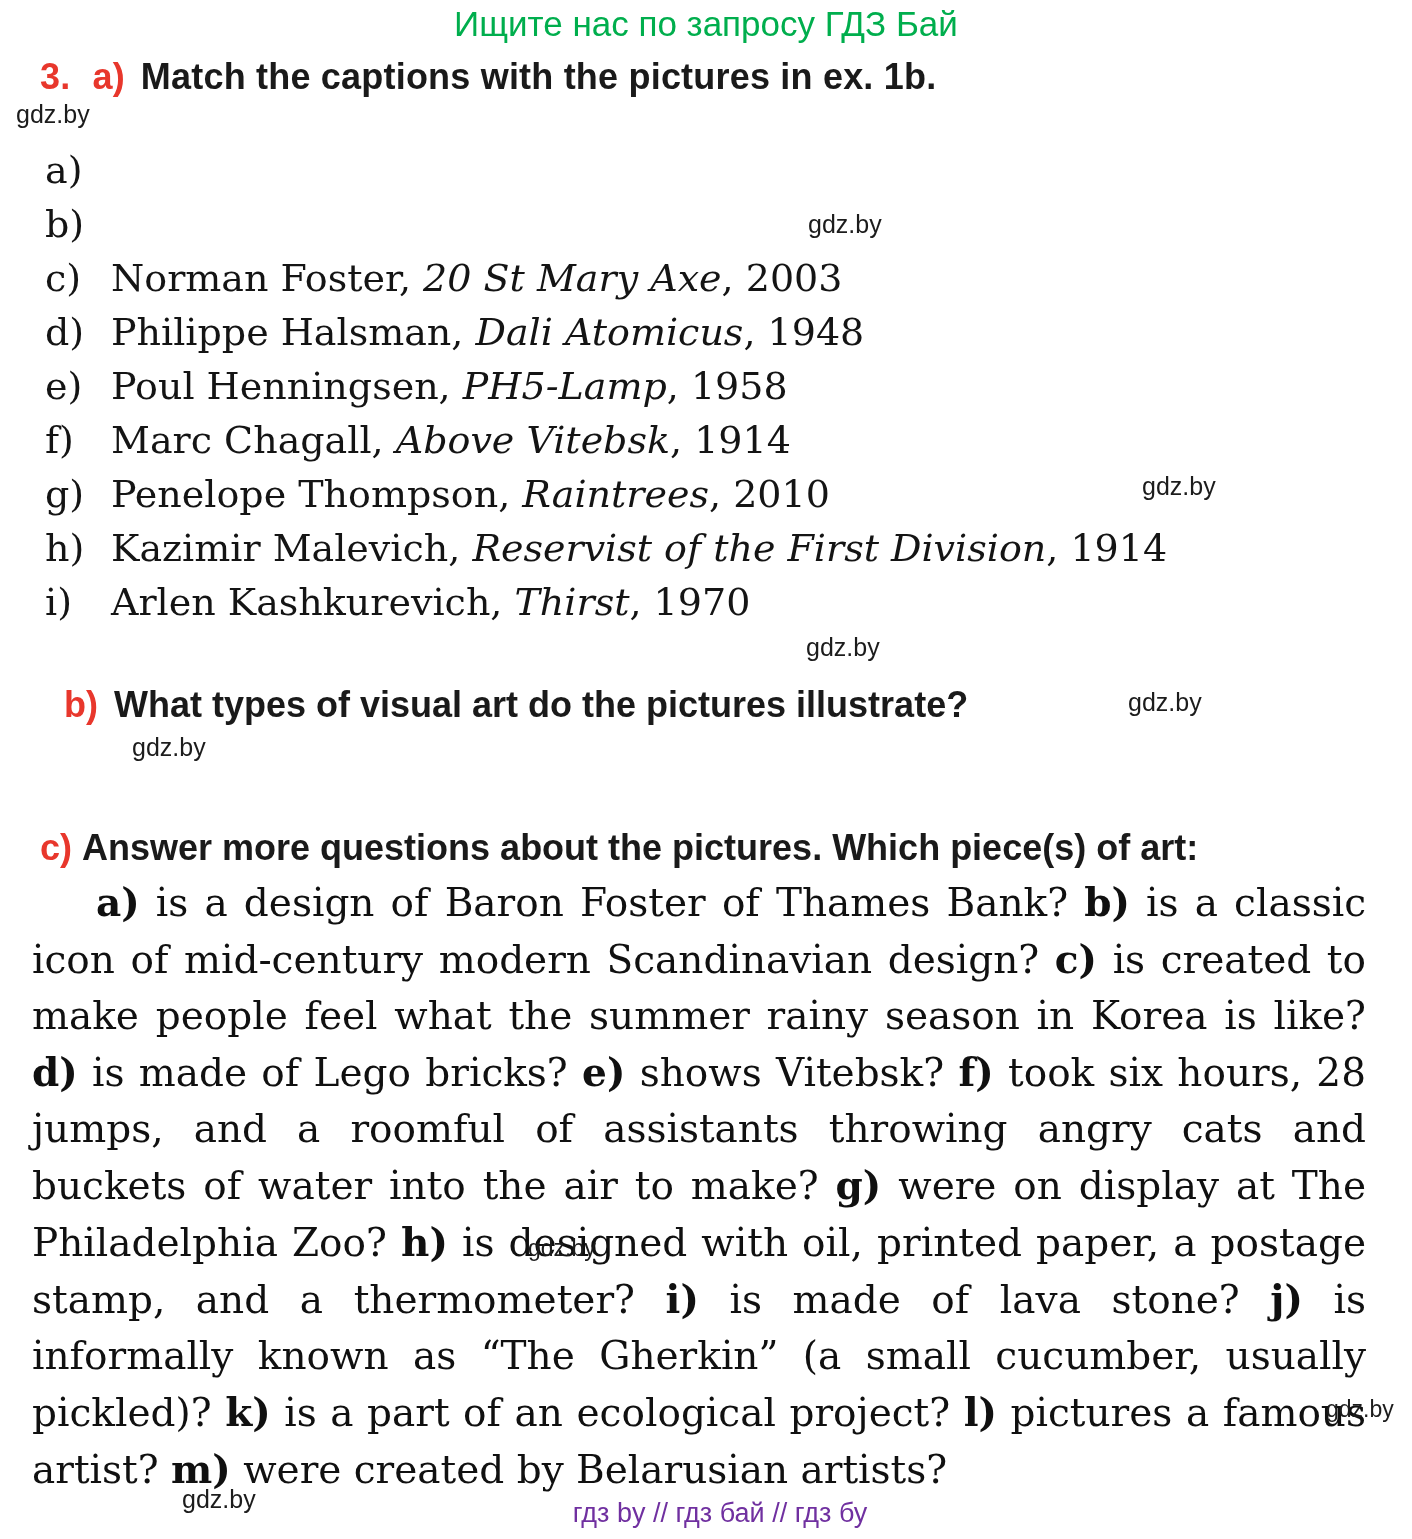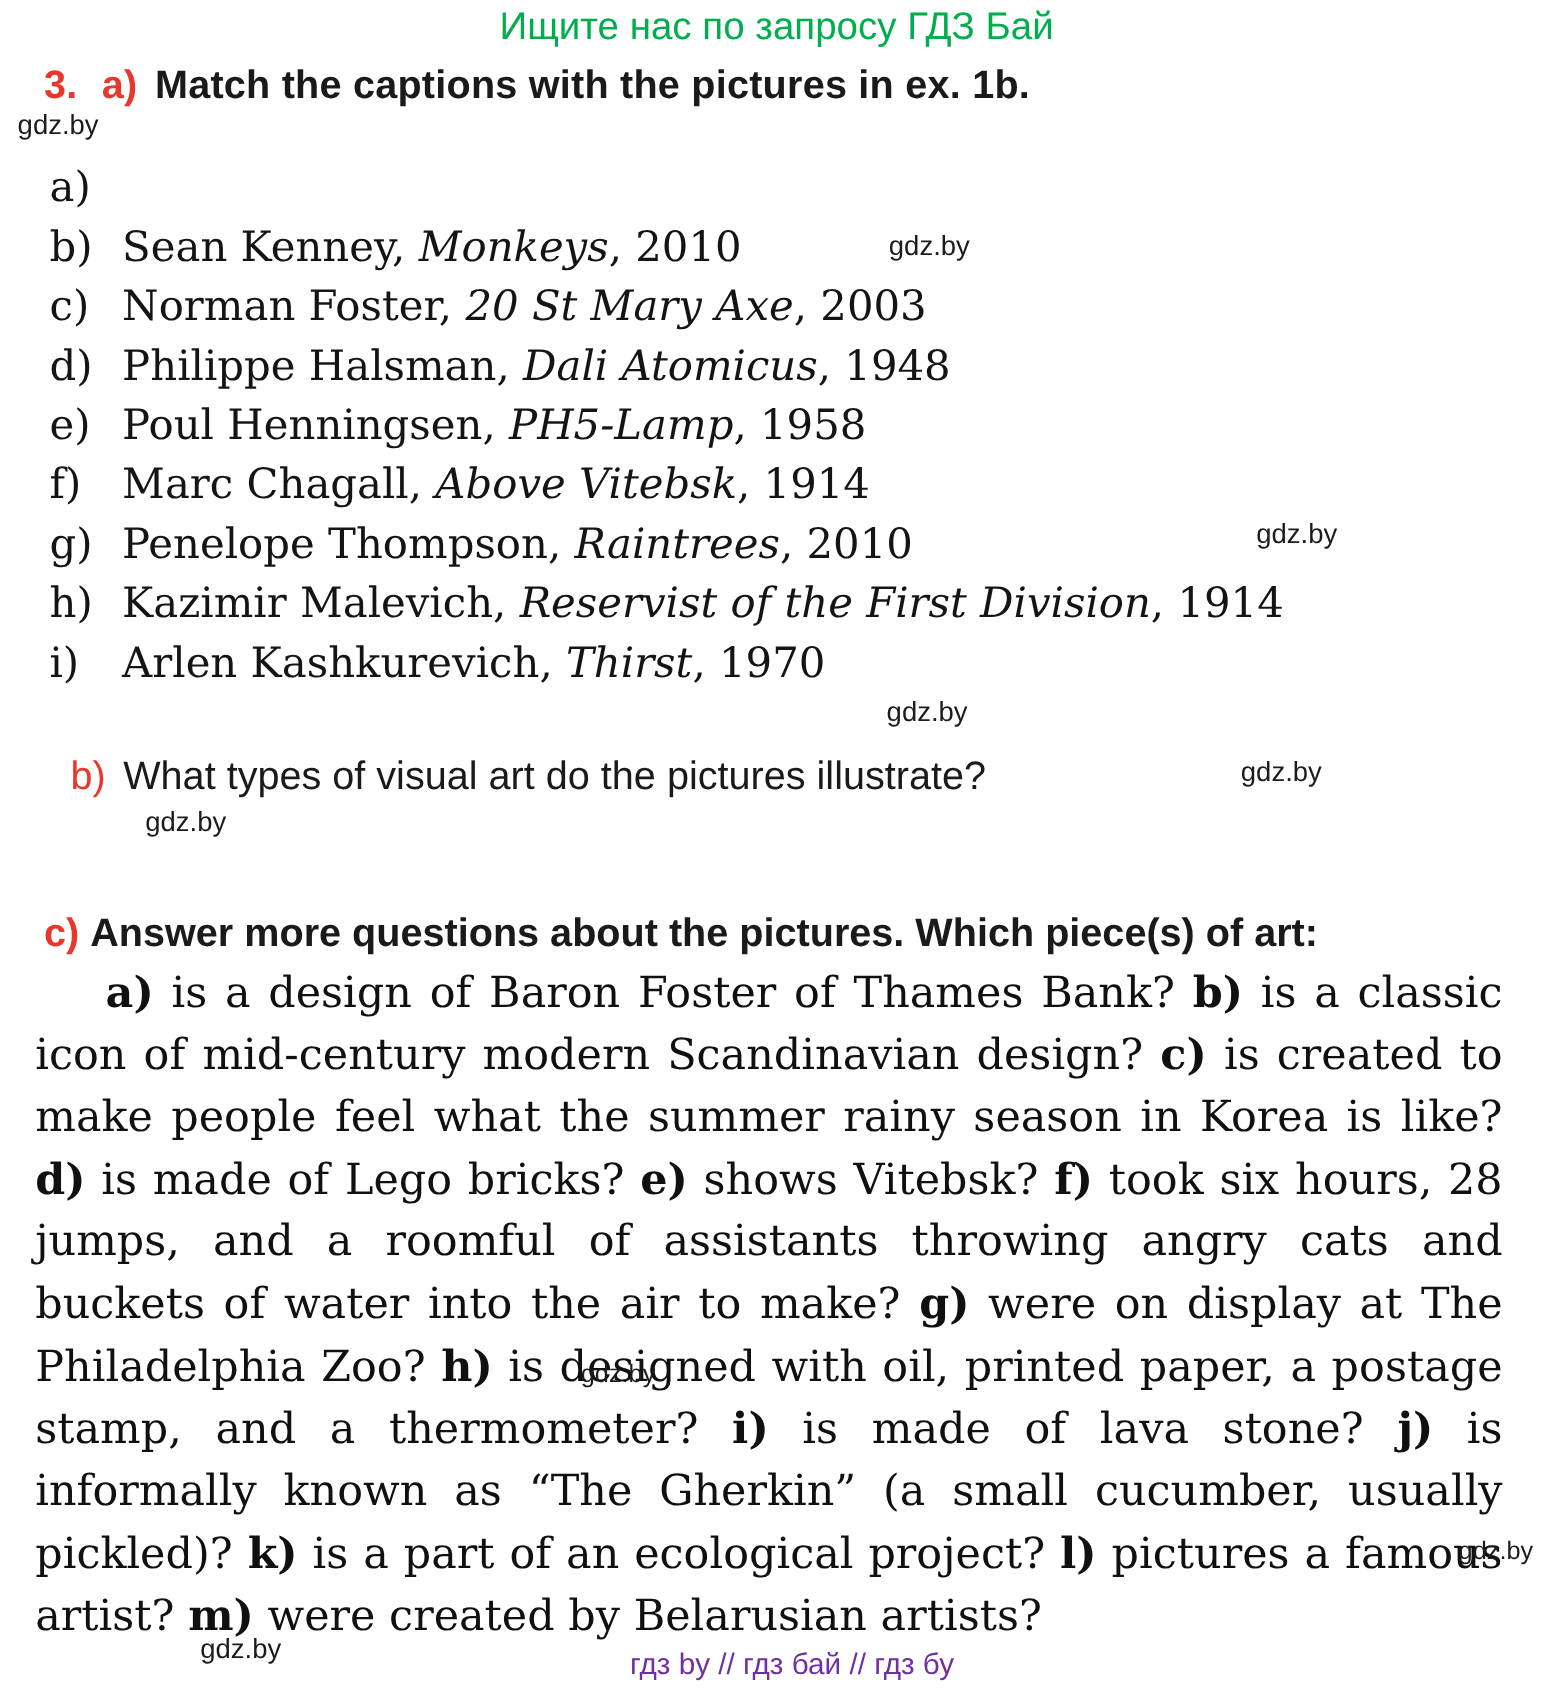--- a/index.html
+++ b/index.html
@@ -46,21 +46,21 @@
     line-height: 54px;
   }
   .caption-item { display: flex; }
   .cap-letter { width: 66px; flex-shrink: 0; }
   .work { font-style: italic; }
   .part-b-head {
     position: absolute;
     left: 64px;
     top: 684px;
     font-family: "Liberation Sans", sans-serif;
-    font-weight: 400;
+    font-weight: 700;
     font-size: 36px;
     color: #1a1a1a;
   }
   .part-c-head {
     position: absolute;
     left: 40px;
     top: 791px;
     width: 1340px;
     font-family: "Liberation Sans", sans-serif;
     font-weight: 700;
@@ -117,21 +117,20 @@
 <div class="heading">
   <span class="red num">3.</span><span class="red plabel">a)</span><span>Match the captions with the pictures in ex. 1b.</span>
 </div>
 
 <ul class="captions">
   <li class="caption-item">
     <span class="cap-letter">a)</span>
   </li>
   <li class="caption-item">
     <span class="cap-letter">b)</span>
-    <span><span>Sean Kenney, </span><span class="work">Monkeys</span><span>, 2010</span></span>
   </li>
   <li class="caption-item">
     <span class="cap-letter">c)</span>
     <span><span>Norman Foster, </span><span class="work">20 St Mary Axe</span><span>, 2003</span></span>
   </li>
   <li class="caption-item">
     <span class="cap-letter">d)</span>
     <span><span>Philippe Halsman, </span><span class="work">Dali Atomicus</span><span>, 1948</span></span>
   </li>
   <li class="caption-item">

